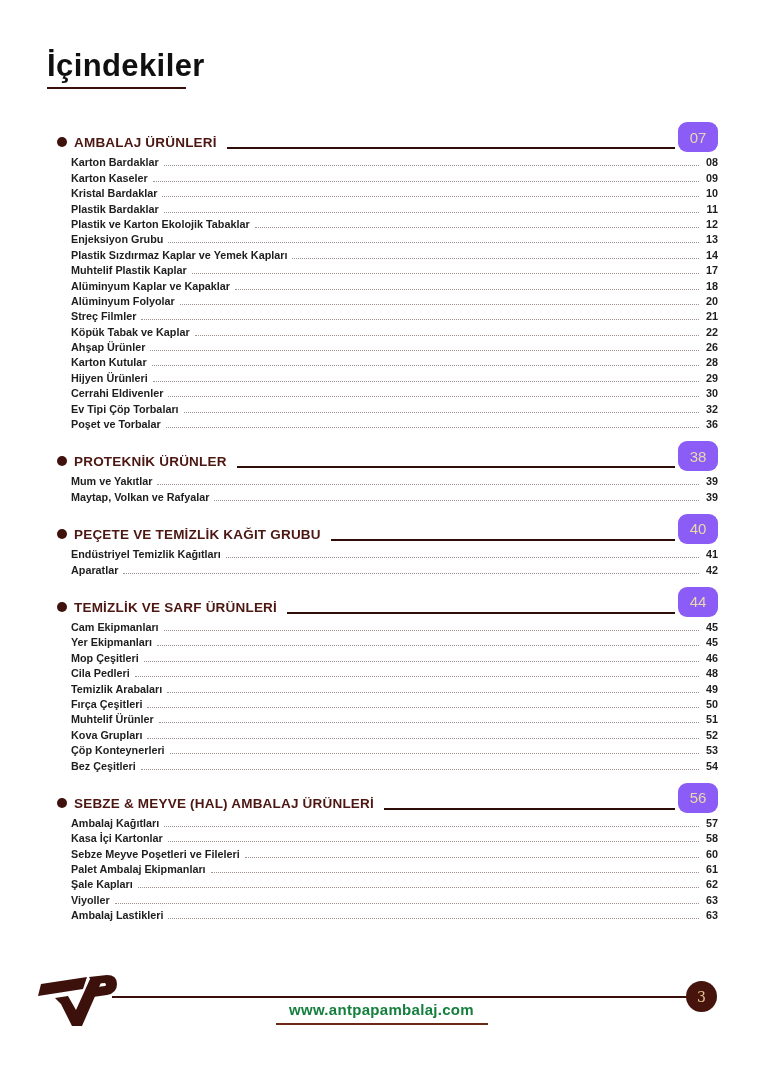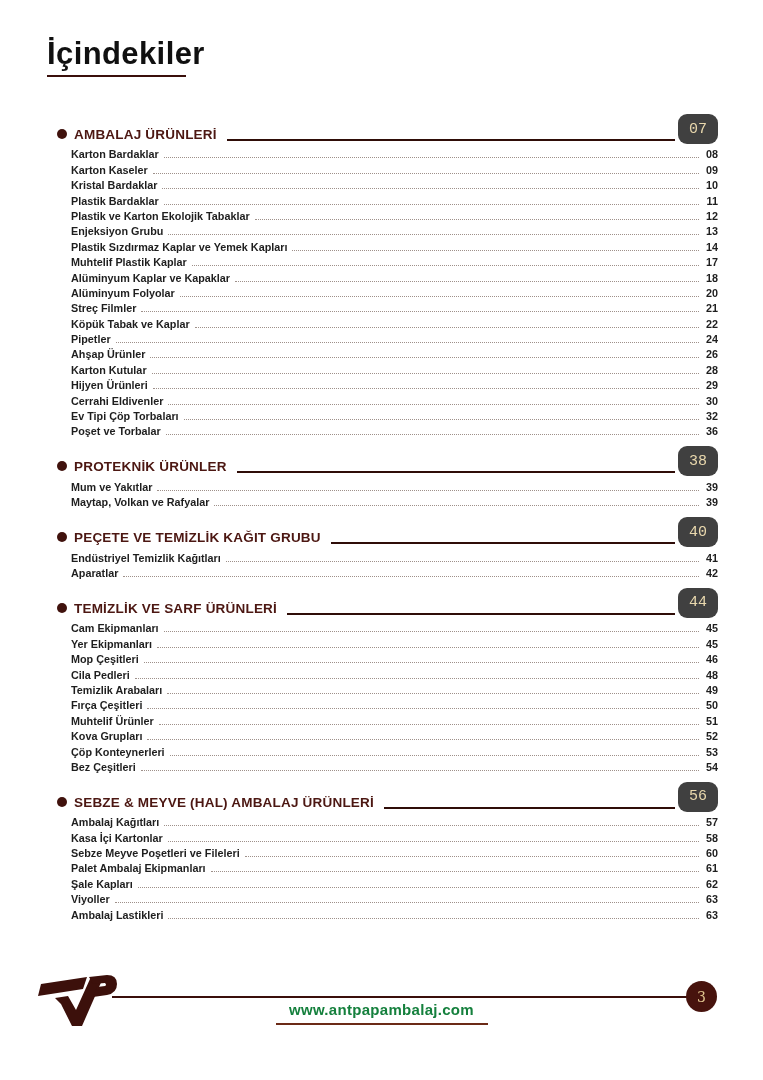--- a/index.html
+++ b/index.html
@@ -1,43 +1,43 @@
 <!DOCTYPE html>
 <html><head>
 <meta charset="utf-8">
 <style>
   html,body{margin:0;padding:0;background:#ffffff;}
   .page{
     position:relative;width:763px;height:1080px;background:#ffffff;
     font-family:"Liberation Sans",sans-serif;overflow:hidden;
   }
   
-  .title-wrap{position:absolute;left:47px;top:36px;}
+  .title-wrap{position:absolute;left:47px;top:48px;}
   .page-title{
     margin:0;font-size:31px;font-weight:800;color:#101010;
     letter-spacing:.4px;line-height:1.15;
   }
   .title-underline{height:2px;background:#3a0f0b;width:139px;margin-top:3px;}
   
   .toc{position:absolute;left:57px;top:112px;right:45px;}
   .toc-section{margin:0;}
   .toc-section + .toc-section{margin-top:6px;}
-  .sec-head{display:flex;align-items:flex-end;height:32px;}
+  .sec-head{display:flex;align-items:flex-end;height:32px;margin-top:8px;}
   .bullet{
     width:10px;height:10px;border-radius:50%;background:#40120d;
     margin:0 7px 5px 0;flex:0 0 auto;
   }
   .sec-title{
     font-size:13.5px;font-weight:800;color:#4c1712;letter-spacing:.2px;
     white-space:nowrap;padding-bottom:2px;
   }
   .sec-line{flex:1;border-bottom:2px solid #2f0d08;margin:0 3px 3px 10px;}
   .sec-badge{
-    flex:0 0 auto;width:40px;height:30px;border-radius:9px;background:#404040;
-    color:#e9d8ad;font-family:Liberation Mono, monospace;font-size:15px;
+    flex:0 0 auto;width:40px;height:30px;border-radius:9px;background:#8b5cf6;
+    color:#e9d8ad;font-family:Liberation Sans, sans-serif;font-size:15px;
     display:flex;align-items:center;justify-content:center;
   }
   .sec-items{list-style:none;margin:2px 0 0 0;padding:0;}
   .toc-item{display:flex;align-items:flex-end;height:15.4px;cursor:pointer;}
   .item-label{
     font-size:10.8px;font-weight:700;color:#1e1e1e;white-space:nowrap;
     padding:0 2px 1px 14px;
     margin-top:24px;
   }
   .dots{flex:1;border-bottom:1.6px dotted #9e908a;margin:0 3px 3px 3px;}
@@ -131,25 +131,20 @@
           </li>
           <li class="toc-item">
             <span class="item-label">Streç Filmler</span>
             <span class="dots"></span>
             <span class="item-page">21</span>
           </li>
           <li class="toc-item">
             <span class="item-label">Köpük Tabak ve Kaplar</span>
             <span class="dots"></span>
             <span class="item-page">22</span>
-          </li>
-          <li class="toc-item">
-            <span class="item-label">Pipetler</span>
-            <span class="dots"></span>
-            <span class="item-page">24</span>
           </li>
           <li class="toc-item">
             <span class="item-label">Ahşap Ürünler</span>
             <span class="dots"></span>
             <span class="item-page">26</span>
           </li>
           <li class="toc-item">
             <span class="item-label">Karton Kutular</span>
             <span class="dots"></span>
             <span class="item-page">28</span>

